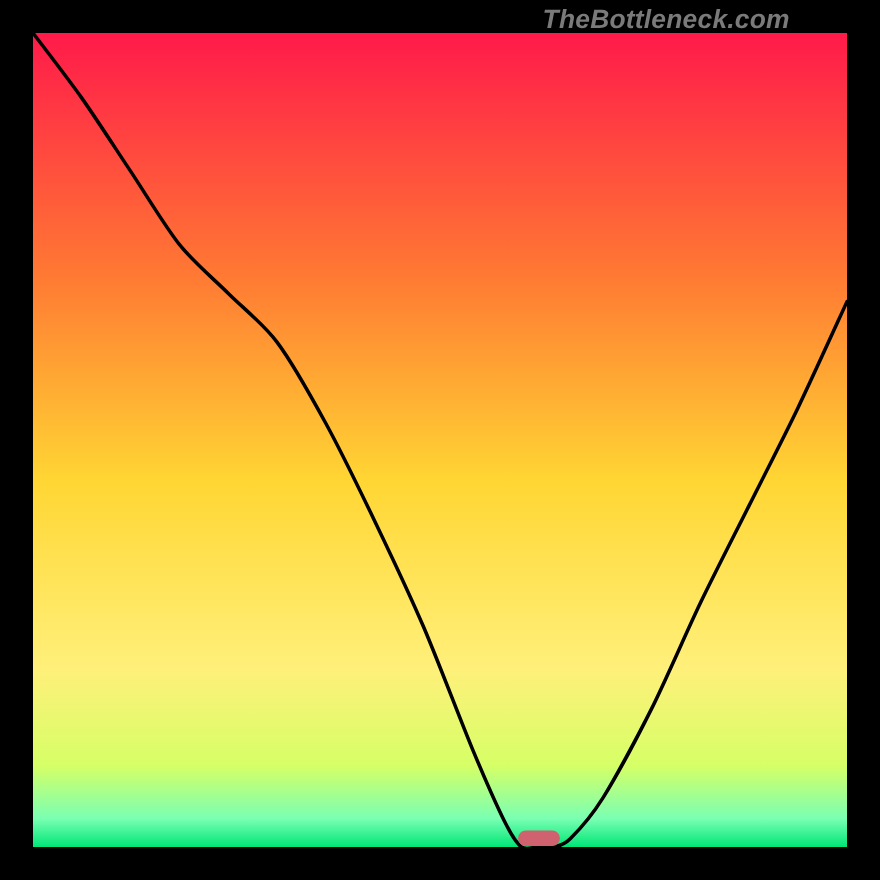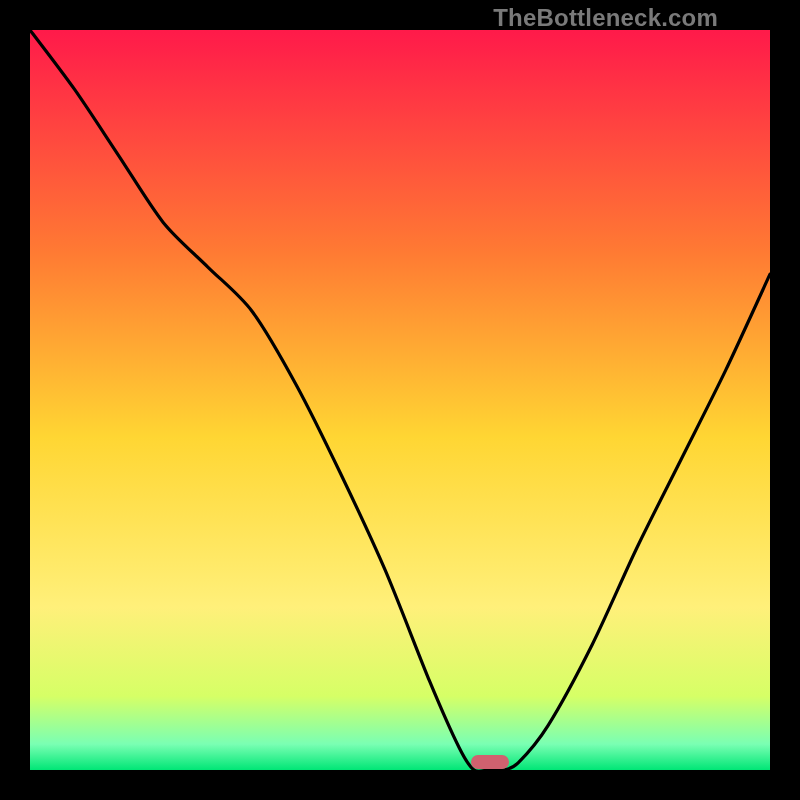--- a/index.html
+++ b/index.html
@@ -10,20 +10,21 @@
     background: #000;
     overflow: hidden;
   }
   .frame {
     position: absolute;
     left: 0;
     top: 0;
     width: 728px;
     height: 800px;
     background: #000;
+    font-style: italic;
   }
   .watermark {
     position: absolute;
     top: 4px;
     right: 10px;
     font-family: Arial, Helvetica, sans-serif;
     font-size: 24px;
     font-weight: 600;
     color: #7a7a7a;
     letter-spacing: 0.2px;

